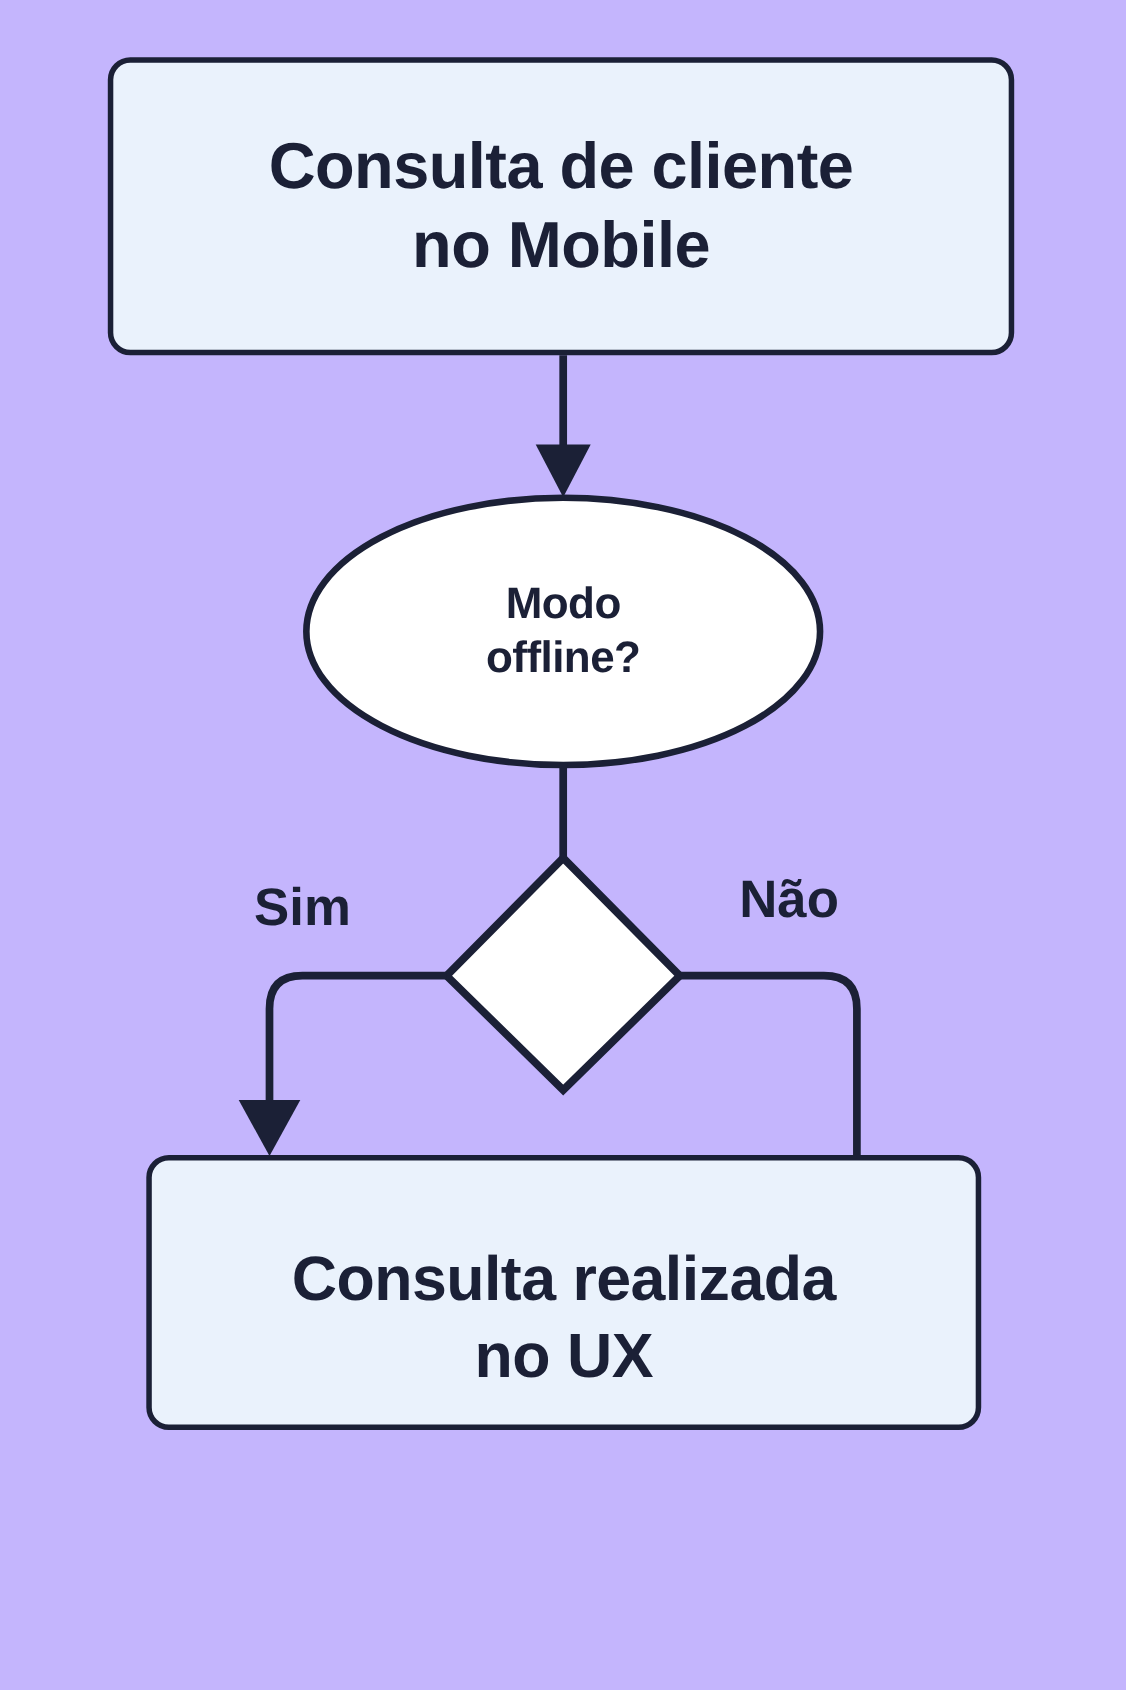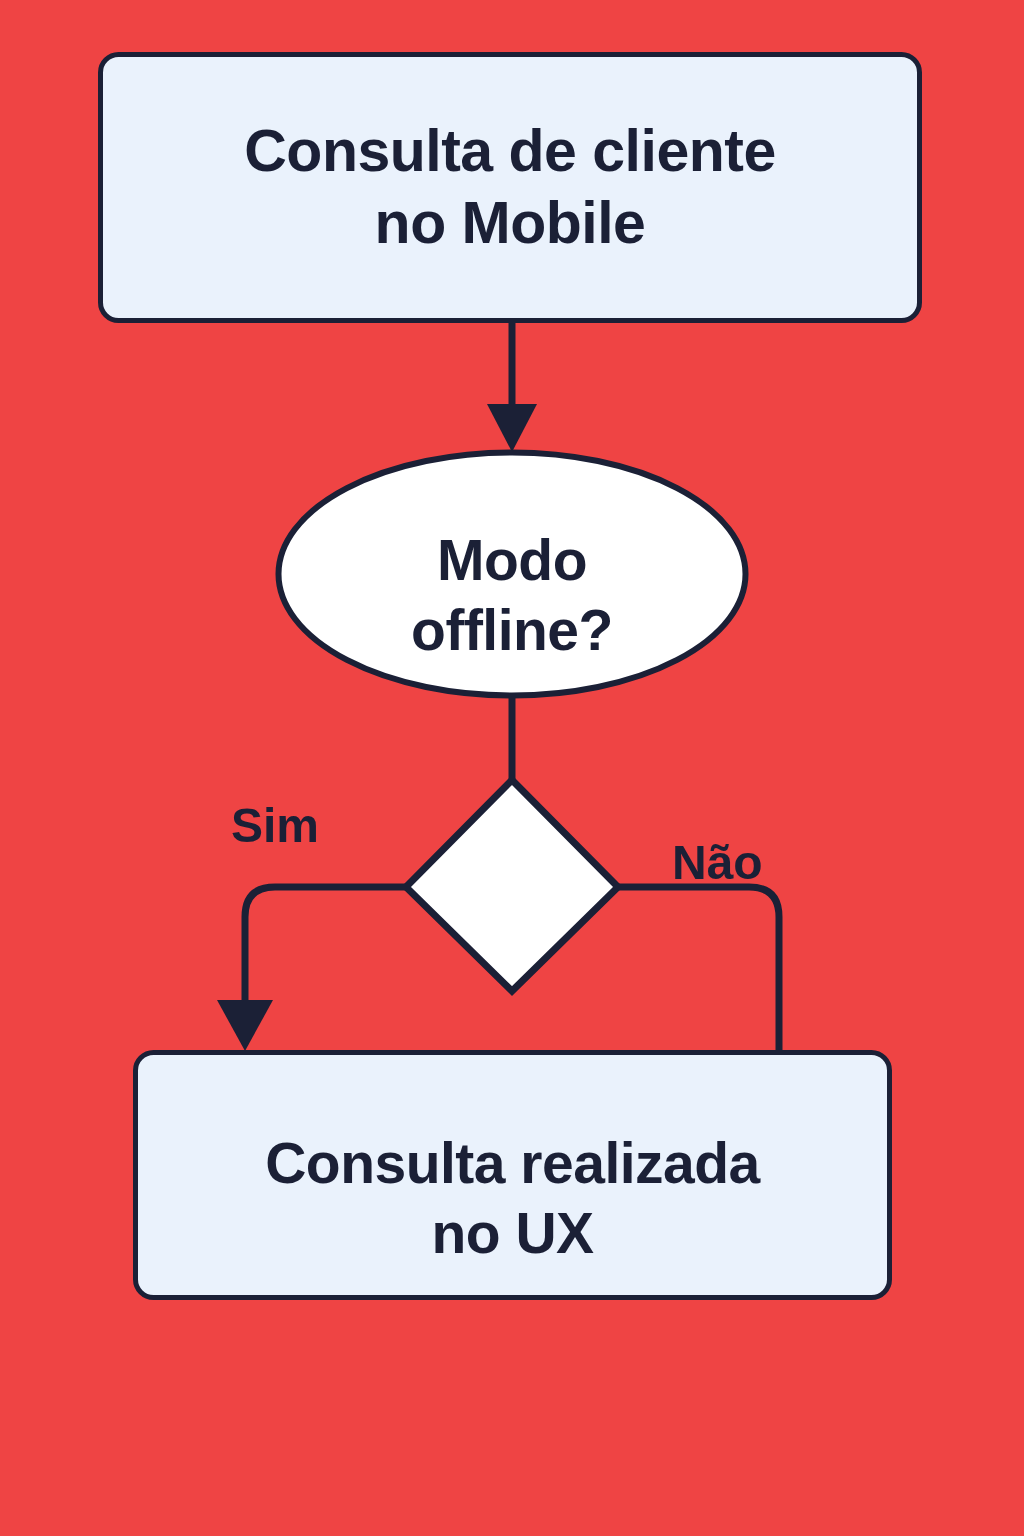--- a/index.html
+++ b/index.html
@@ -10,21 +10,21 @@
   body {
     width: 1024px;
     height: 1536px;
     overflow: hidden;
     font-family: "Liberation Sans", sans-serif;
   }
   #flowchart-canvas {
     position: relative;
     width: 1024px;
     height: 1536px;
-    background: #ef4444;
+    background: #c4b5fd;
   }
   #flow-svg {
     position: absolute;
     top: 0;
     left: 0;
     width: 1024px;
     height: 1536px;
   }
   .node-label {
     position: absolute;
@@ -41,24 +41,24 @@
   #label-start {
     left: 98px;
     top: 52px;
     width: 824px;
     height: 271px;
     font-size: 59px;
     letter-spacing: -0.5px;
   }
   #label-decision {
     left: 276px;
-    top: 472px;
+    top: 450px;
     width: 472px;
     height: 248px;
-    font-size: 57px;
+    font-size: 40px;
     letter-spacing: -0.5px;
   }
   #label-end {
     left: 133px;
     top: 1050px;
     width: 759px;
     height: 298px;
     font-size: 57px;
     letter-spacing: -0.5px;
   }
@@ -71,21 +71,20 @@
     white-space: nowrap;
     pointer-events: none;
   }
   #edge-label-sim {
     left: 231px;
     top: 802px;
   }
   #edge-label-nao {
     left: 672px;
     top: 795px;
-    margin-top: 44px;
   }
 </style>
 </head>
 <body>
 
 <div id="flowchart-canvas">
 
   <svg id="flow-svg" viewBox="0 0 1024 1536" xmlns="http://www.w3.org/2000/svg">
 
     <rect x="100.5" y="54.5" width="819" height="266" rx="18" ry="18" fill="#eaf2fc" stroke="#1b2036" stroke-width="5"></rect>

